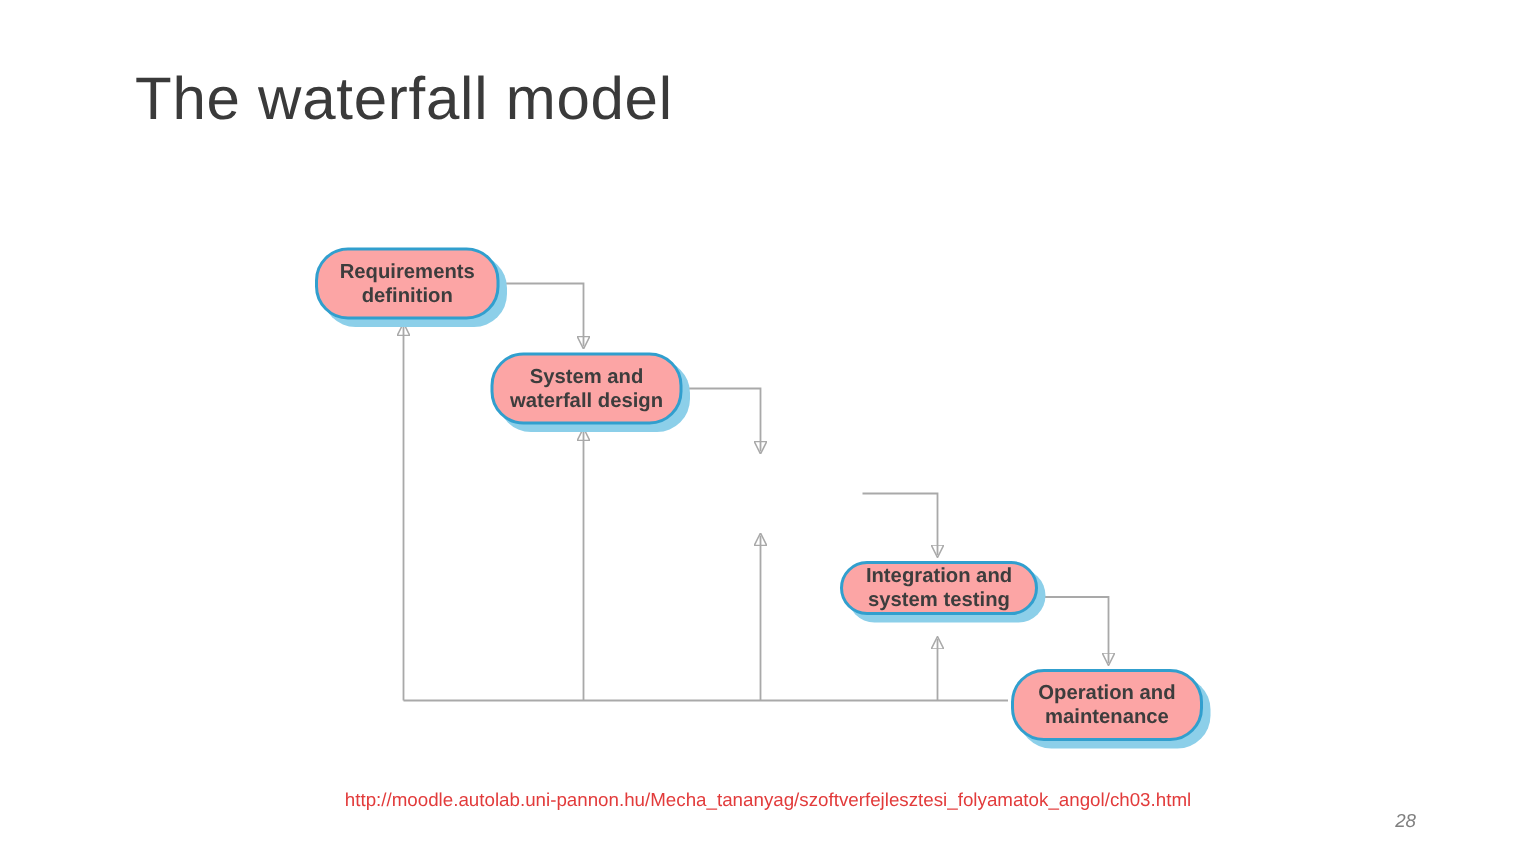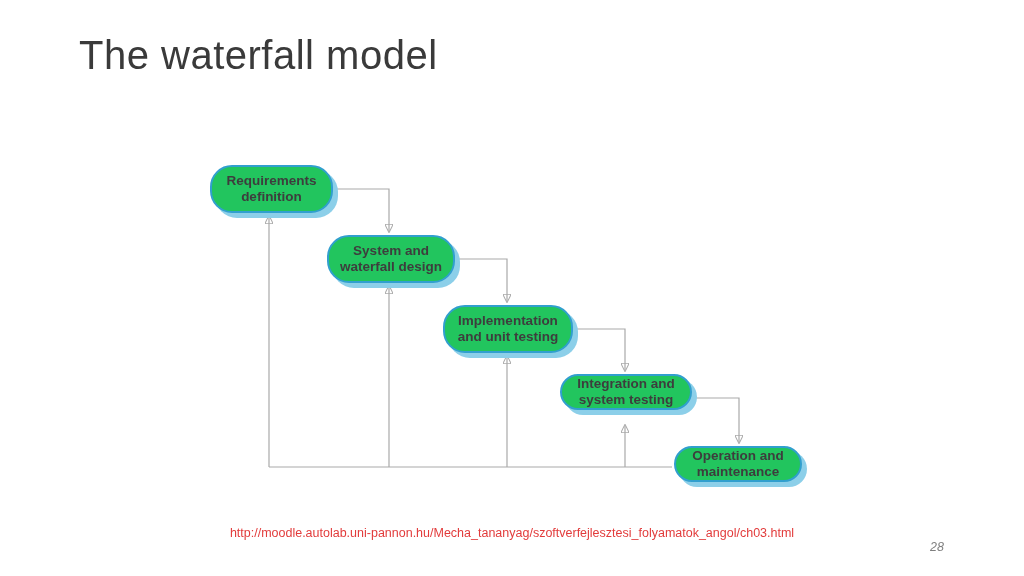--- a/index.html
+++ b/index.html
@@ -12,21 +12,21 @@
     position: relative;
     width: 1024px;
     height: 576px;
     background: #ffffff;
     overflow: hidden;
   }
   .slide-title {
     position: absolute;
     left: 79px;
     top: 33px;
-    margin: 0;
+    margin: 11px;
     font-size: 40px;
     font-weight: 300;
     letter-spacing: 0.5px;
     color: #3a3a3a;
   }
   .diagram {
     position: absolute;
     left: 0;
     top: 0;
     width: 1024px;
@@ -38,39 +38,39 @@
     top: 0;
   }
   .connectors path {
     fill: none;
     stroke: #a9a9a9;
     stroke-width: 1.2;
   }
   .node {
     position: absolute;
     box-sizing: border-box;
-    background: #22c55e;
+    background: #fca5a5;
     border: 2.5px solid #319fce;
     border-radius: 22px;
     box-shadow: 5px 5px 0 0 #8ccfe9;
     display: flex;
     align-items: center;
     justify-content: center;
     text-align: center;
     font-size: 13.5px;
     font-weight: 700;
     line-height: 1.18;
     color: #3d3d3d;
     white-space: pre-line;
   }
   .node-1 { left: 210px; top: 165px; width: 123px; height: 48px; }
   .node-2 { left: 327px; top: 235px; width: 128px; height: 48px; }
   .node-3 { left: 443px; top: 305px; width: 130px; height: 48px; }
   .node-4 { left: 560px; top: 374px; width: 132px; height: 36px; }
-  .node-5 { left: 674px; top: 446px; width: 128px; height: 36px; }
+  .node-5 { left: 674px; top: 446px; width: 128px; height: 48px; }
   .source-url {
     position: absolute;
     left: 0;
     right: 0;
     top: 526px;
     text-align: center;
     font-size: 12.5px;
     color: #e23b3b;
     text-decoration: none;
   }
@@ -112,24 +112,20 @@
     </svg>
 
     <div class="node node-1">
       <span>Requirements
 definition</span>
     </div>
     <div class="node node-2">
       <span>System and
 waterfall design</span>
     </div>
-    <div class="node node-3">
-      <span>Implementation
-and unit testing</span>
-    </div>
     <div class="node node-4">
       <span>Integration and
 system testing</span>
     </div>
     <div class="node node-5">
       <span>Operation and
 maintenance</span>
     </div>
 
   </div>

